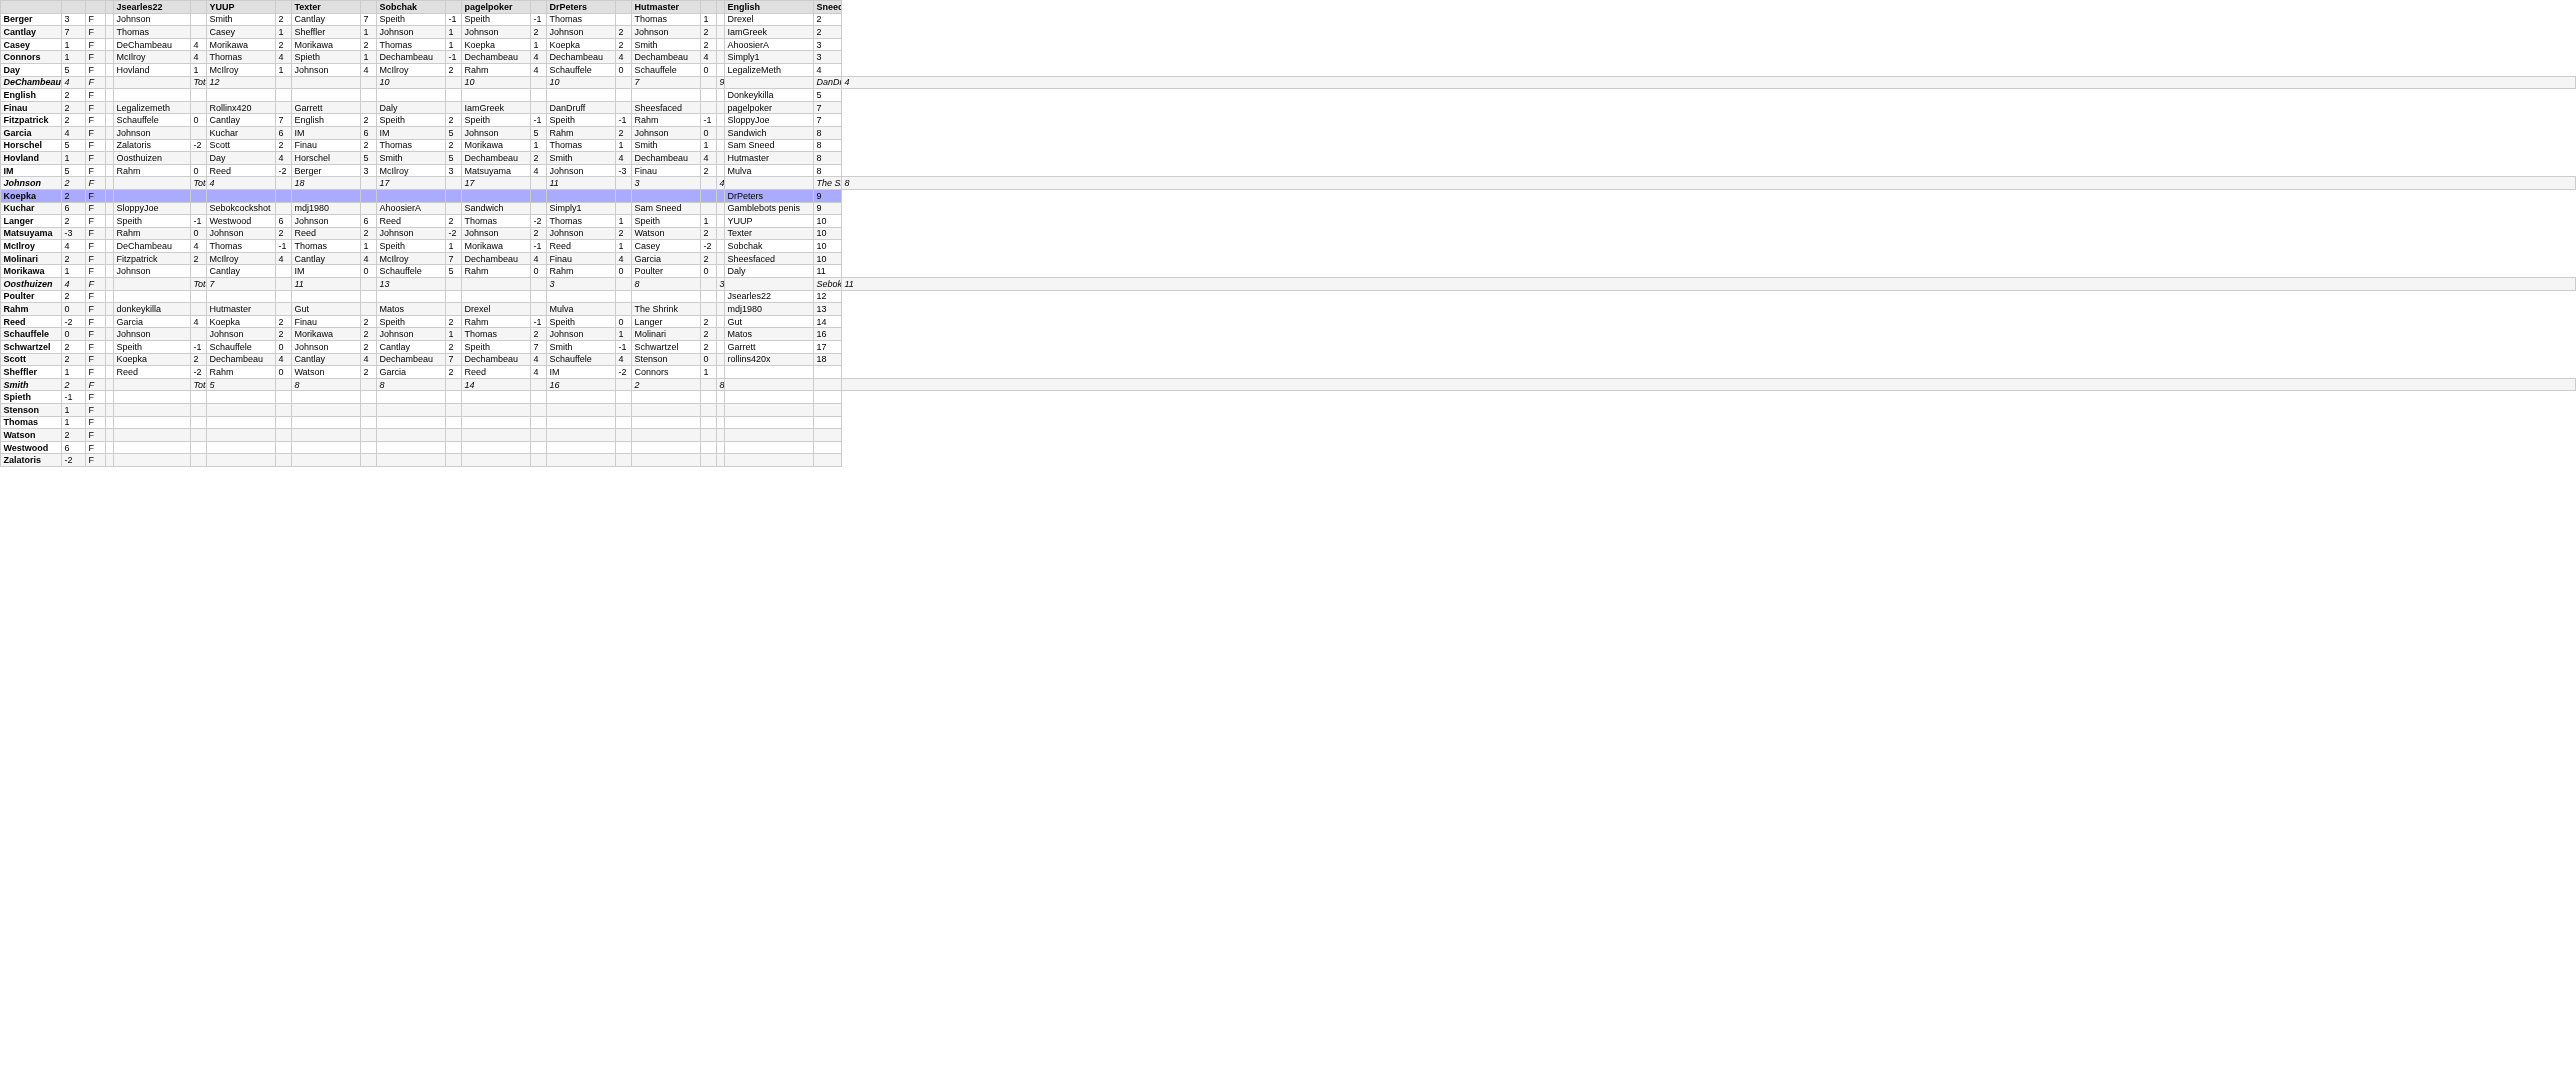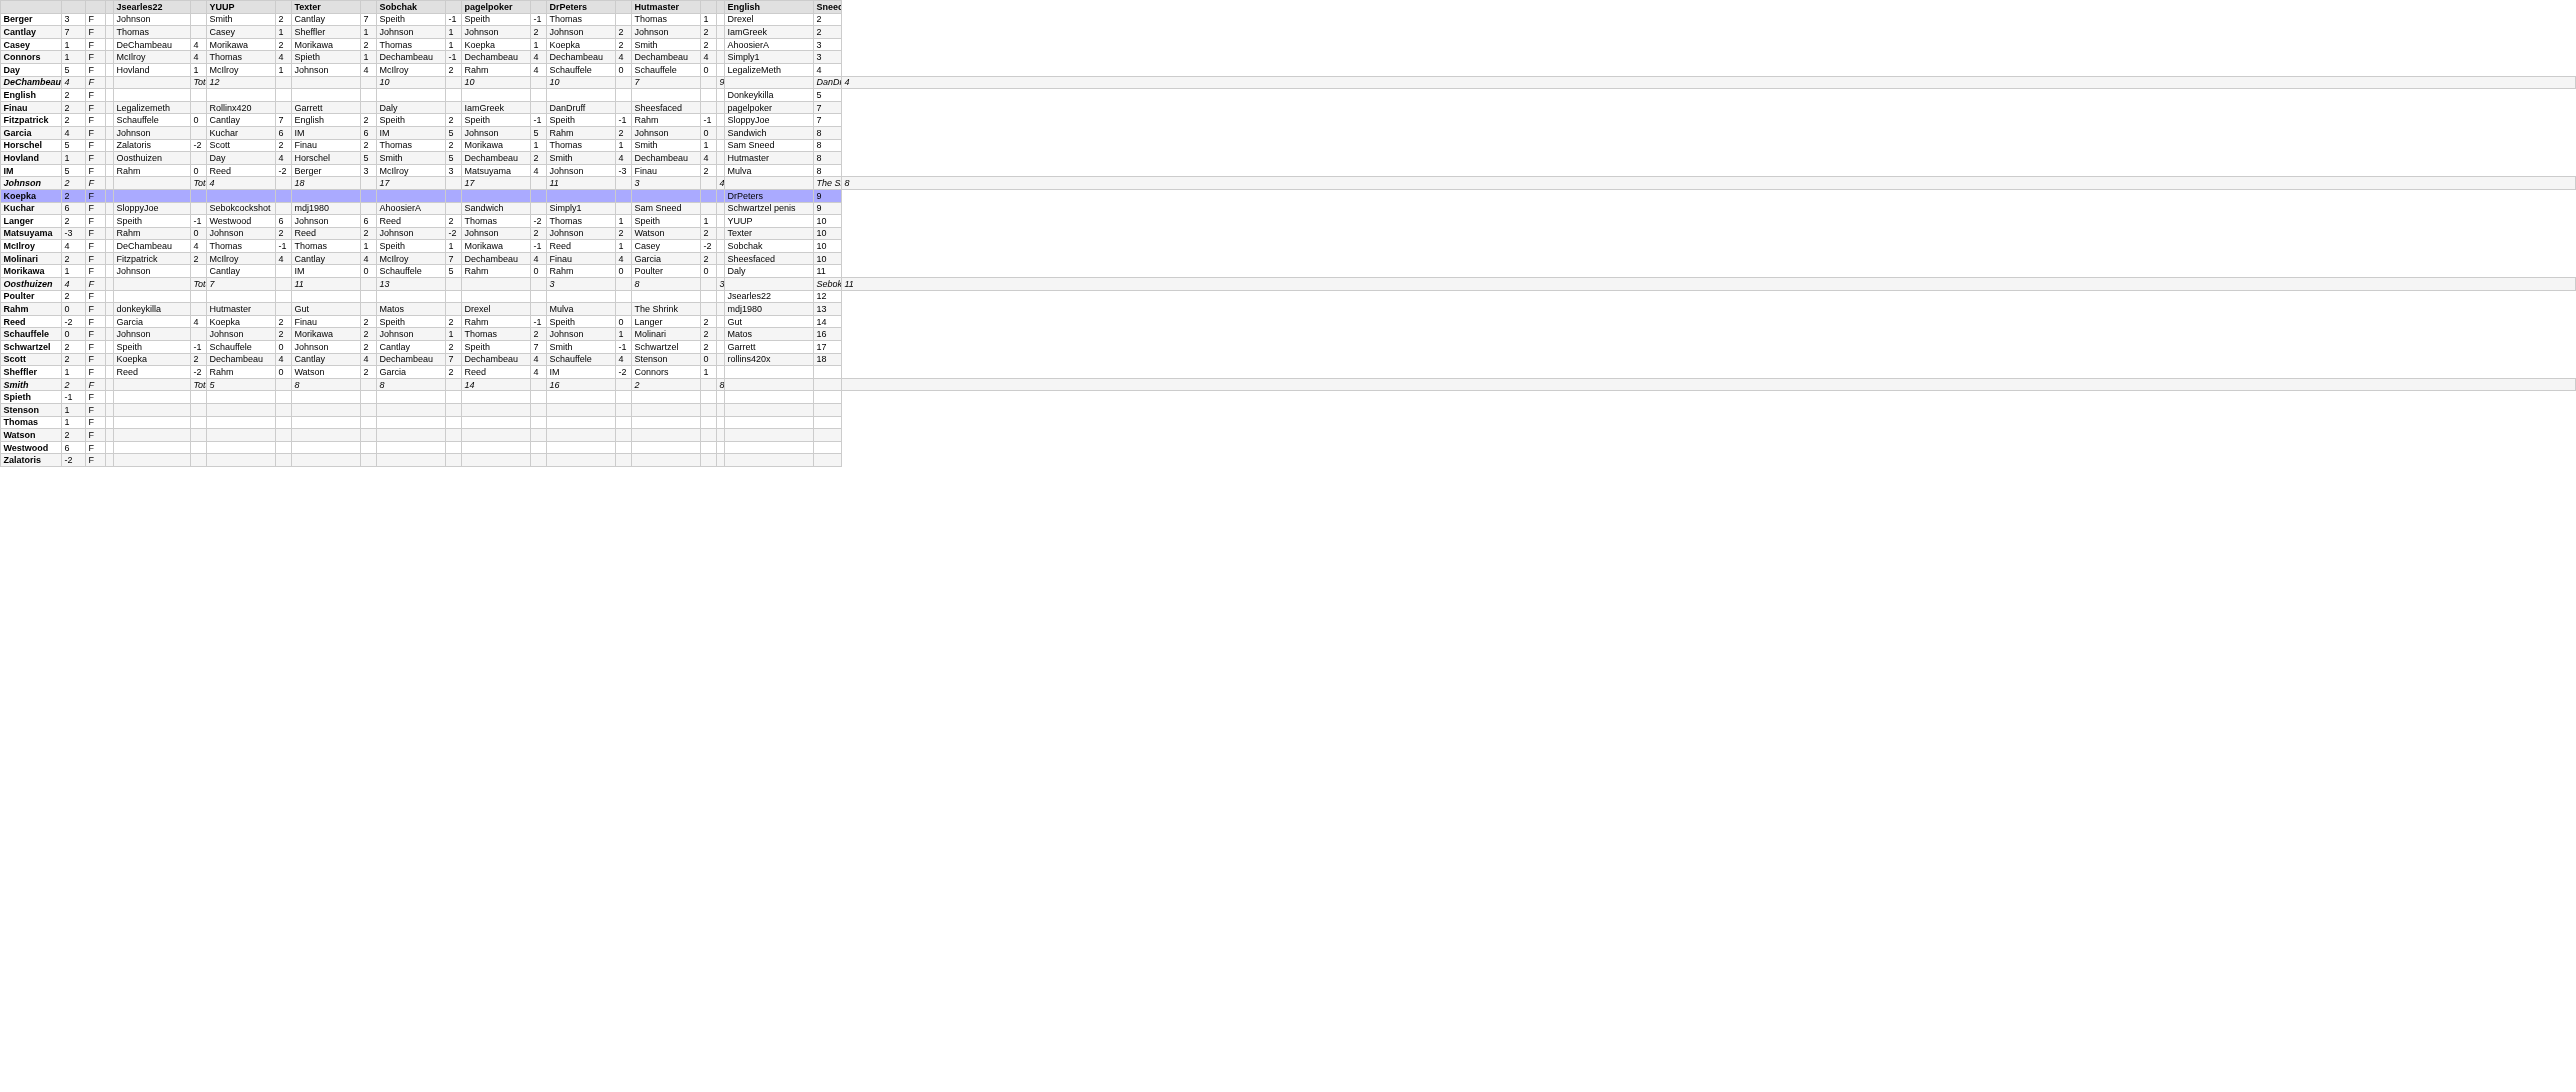--- a/index.html
+++ b/index.html
@@ -453,21 +453,21 @@
         <td></td>
         <td>AhoosierA</td>
         <td></td>
         <td>Sandwich</td>
         <td></td>
         <td>Simply1</td>
         <td></td>
         <td>Sam Sneed</td>
         <td></td>
         <td></td>
-        <td>Schwartzel penis</td>
+        <td>Gamblebots penis</td>
         <td>9</td>
       </tr>
       <tr style="background: rgb(255, 255, 255);">
         <td style="font-weight: bold;">Langer</td>
         <td>2</td>
         <td>F</td>
         <td></td>
         <td>Speith</td>
         <td>-1</td>
         <td>Westwood</td>

